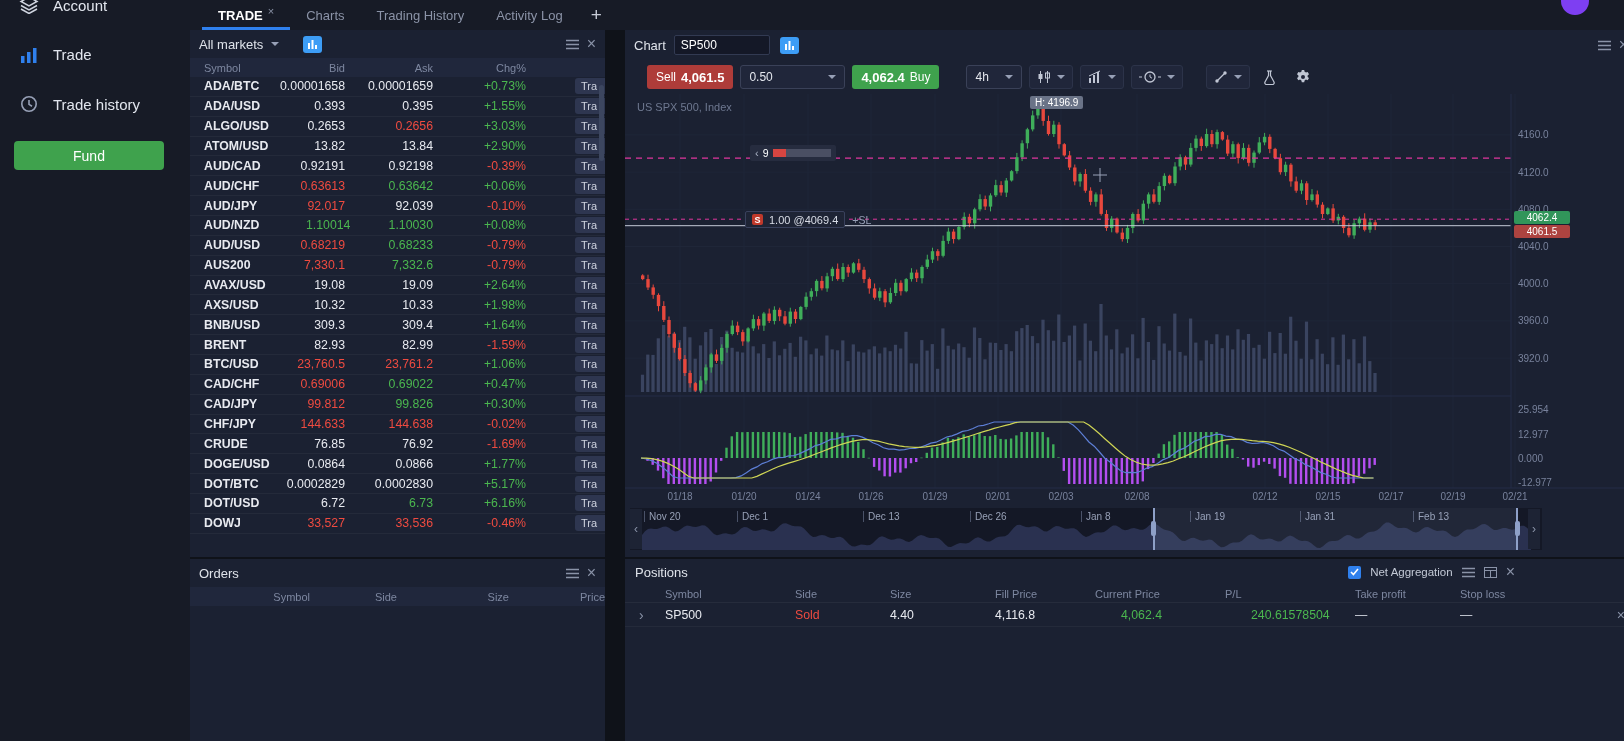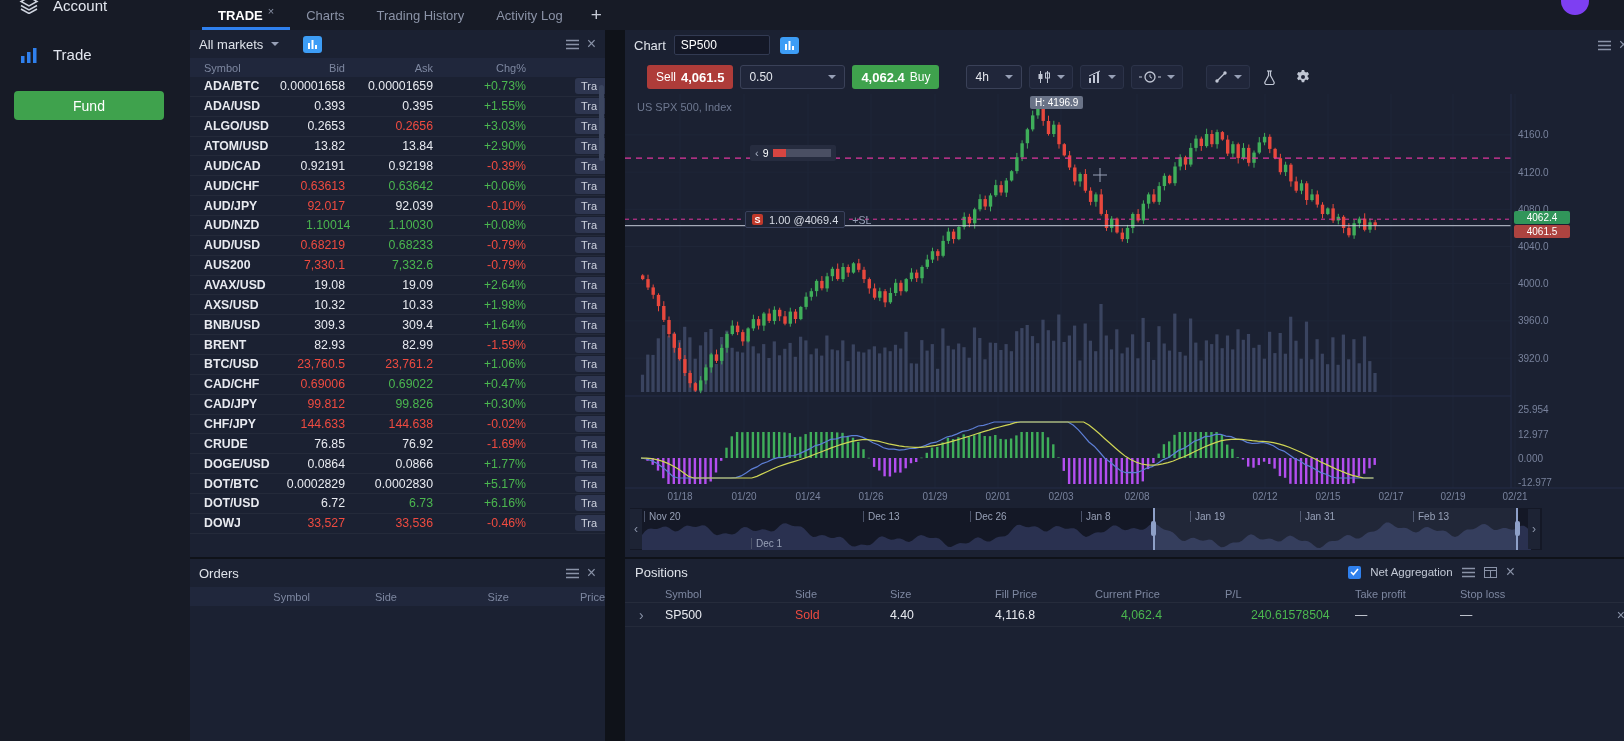--- a/index.html
+++ b/index.html
@@ -146,20 +146,29 @@
     </div>
     <div class="side-item mt">
       <span class="sicon">
         <svg width="18" height="16" viewBox="0 0 18 16">
             <rect x="1" y="9" width="3.5" height="7" fill="#2f80ed"></rect>
             <rect x="7" y="5" width="3.5" height="11" fill="#2f80ed"></rect>
             <rect x="13" y="1" width="3.5" height="15" fill="#2f80ed"></rect>
           </svg>
       </span>
       <span>Trade</span>
+    </div>
+    <div class="side-item mt">
+      <span class="sicon">
+        <svg width="18" height="18" viewBox="0 0 18 18">
+            <circle cx="9" cy="9" r="7.2" fill="none" stroke="#97a0b6" stroke-width="1.6"></circle>
+            <path d="M9 5v4.4l3 1.8" fill="none" stroke="#97a0b6" stroke-width="1.6"></path>
+          </svg>
+      </span>
+      <span>Trade history</span>
     </div>
     <button class="fund-btn">Fund</button>
   </aside>
 
   <div class="main">
     <div class="tabbar">
       <div class="tab active">
         <span>TRADE</span>
         <span class="tab-x">×</span>
       </div>
@@ -1110,21 +1119,21 @@
             <div class="ov px-badge px-buy">4062.4</div>
             <div class="ov px-badge px-sell">4061.5</div>
           </div>
 
           <div class="nav">
             <svg width="889" height="42" viewBox="0 0 889 42">
                 <path d="M0,42L0,30L0,27.0L3,23.2L6,21.0L9,20.6L12,21.1L15,21.1L18,20.1L21,18.8L24,18.5L27,19.8L30,21.9L33,23.4L36,23.0L39,21.0L42,18.7L45,17.6L48,17.9L51,18.8L54,19.1L57,18.3L60,17.3L63,17.6L66,19.8L69,23.1L72,26.0L75,27.2L78,26.6L81,25.6L84,25.3L87,25.9L90,26.4L93,25.7L96,23.4L99,20.6L102,19.0L105,19.3L108,21.0L111,22.7L114,23.1L117,22.2L120,21.3L123,21.4L126,22.5L129,23.5L132,22.9L135,20.6L138,17.6L141,15.4L144,15.2L147,16.4L150,17.8L153,18.3L156,18.2L159,18.5L162,20.4L165,23.7L168,27.0L171,28.9L174,28.8L177,27.6L180,26.9L183,27.5L186,29.0L189,30.1L192,30.1L195,29.1L198,28.8L201,30.1L204,33.0L207,36.3L210,38.3L213,38.4L216,37.4L219,36.6L222,36.7L225,37.3L228,37.0L231,35.0L234,31.9L237,29.2L240,28.2L243,29.2L246,30.8L249,31.7L252,31.4L255,30.5L258,30.4L261,31.5L264,33.2L267,34.0L270,32.8L273,30.3L276,27.9L279,26.9L282,27.7L285,29.2L288,30.1L291,29.9L294,29.7L297,30.5L300,33.0L303,36.3L306,38.7L309,39.0L312,37.6L315,35.9L318,35.0L321,35.2L324,35.5L327,34.7L330,32.6L333,30.3L336,29.3L339,30.2L342,32.2L345,33.6L348,33.4L351,31.8L354,29.8L357,28.8L360,28.6L363,28.2L366,26.4L369,23.0L372,19.4L375,17.0L378,16.7L381,17.9L384,19.1L387,19.3L390,18.6L393,18.3L396,19.2L399,21.3L402,23.2L405,23.4L408,21.8L411,19.5L414,18.0L417,18.2L420,19.5L423,20.7L426,20.8L429,20.2L432,20.2L435,21.8L438,24.8L441,27.6L444,28.9L447,28.1L450,26.2L453,24.7L456,24.3L459,24.4L462,23.9L465,22.1L468,19.4L471,17.5L474,17.4L477,19.1L480,21.3L483,22.3L486,21.8L489,20.6L492,20.1L495,20.7L498,21.7L501,21.8L504,20.2L507,17.6L510,15.6L513,15.5L516,17.3L519,19.8L522,21.6L525,22.3L528,22.9L531,24.4L534,27.3L537,30.6L540,32.7L543,32.9L546,31.4L549,30.0L552,29.8L555,30.9L558,32.3L561,32.8L564,32.2L567,31.6L570,32.1L573,34.4L576,37.3L579,39.2L582,39.1L585,37.5L588,35.5L591,34.5L594,34.4L597,34.2L600,32.7L603,30.1L606,27.4L609,26.2L612,27.2L615,29.4L618,31.2L621,31.6L624,31.0L627,30.5L630,31.0L633,32.5L636,33.6L639,33.2L642,31.1L645,28.7L648,27.6L651,28.4L654,30.4L657,32.2L660,32.9L663,32.8L666,33.2L669,35.0L672,37.6L675,39.8L678,40.0L681,38.3L684,35.6L687,33.6L690,32.9L693,33.0L696,32.5L699,30.8L702,28.5L705,27.0L708,27.3L711,28.9L714,30.5L717,30.6L720,28.9L723,26.4L726,24.5L729,23.7L732,23.4L735,22.3L738,19.9L741,16.8L744,14.6L747,14.5L750,16.3L753,18.6L756,19.9L759,20.0L762,19.7L765,20.2L768,21.9L771,23.8L774,24.5L777,23.4L780,21.0L783,19.2L786,19.0L789,20.4L792,22.1L795,23.0L798,22.7L801,22.4L804,23.3L807,25.4L810,27.9L813,29.0L816,28.0L819,25.5L822,23.0L825,21.6L828,21.4L831,21.3L834,20.1L837,18.0L840,16.2L843,15.9L846,17.6L849,20.1L852,21.9L855,22.0L858,20.9L861,19.9L864,20.0L867,21.0L870,21.8L873,21.2L876,19.4L879,17.7L882,17.7L885,19.8L888,23.1L889,42Z" fill="#2a3150"></path>
               </svg>
             <div>
                 <span class="nav-label" style="left: 14px;">Nov 20</span>
-                <span class="nav-label" style="left: 121px; margin-top: 27px;">Dec 1</span>
+                <span class="nav-label" style="left: 107px;">Dec 1</span>
                 <span class="nav-label" style="left: 233px;">Dec 13</span>
                 <span class="nav-label" style="left: 340px;">Dec 26</span>
                 <span class="nav-label" style="left: 451px;">Jan 8</span>
                 <span class="nav-label" style="left: 560px;">Jan 19</span>
                 <span class="nav-label" style="left: 670px;">Jan 31</span>
                 <span class="nav-label" style="left: 783px;">Feb 13</span>
               </div>
             <div class="nav-view">
               <span class="nav-handle l"></span>
               <span class="nav-handle r"></span>

